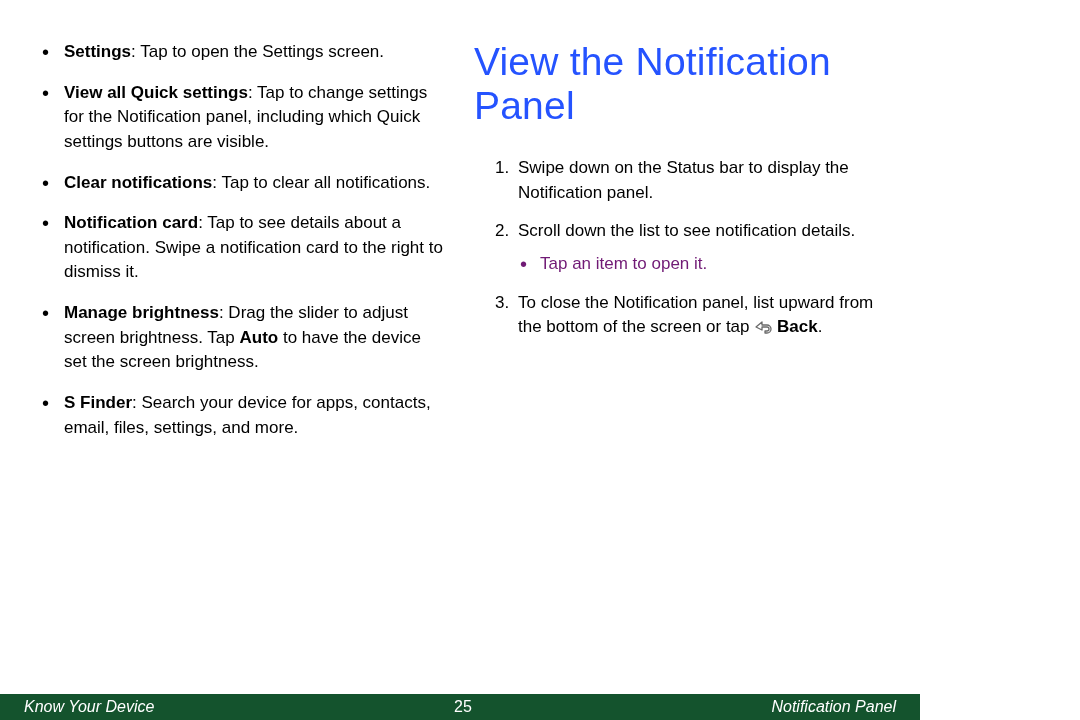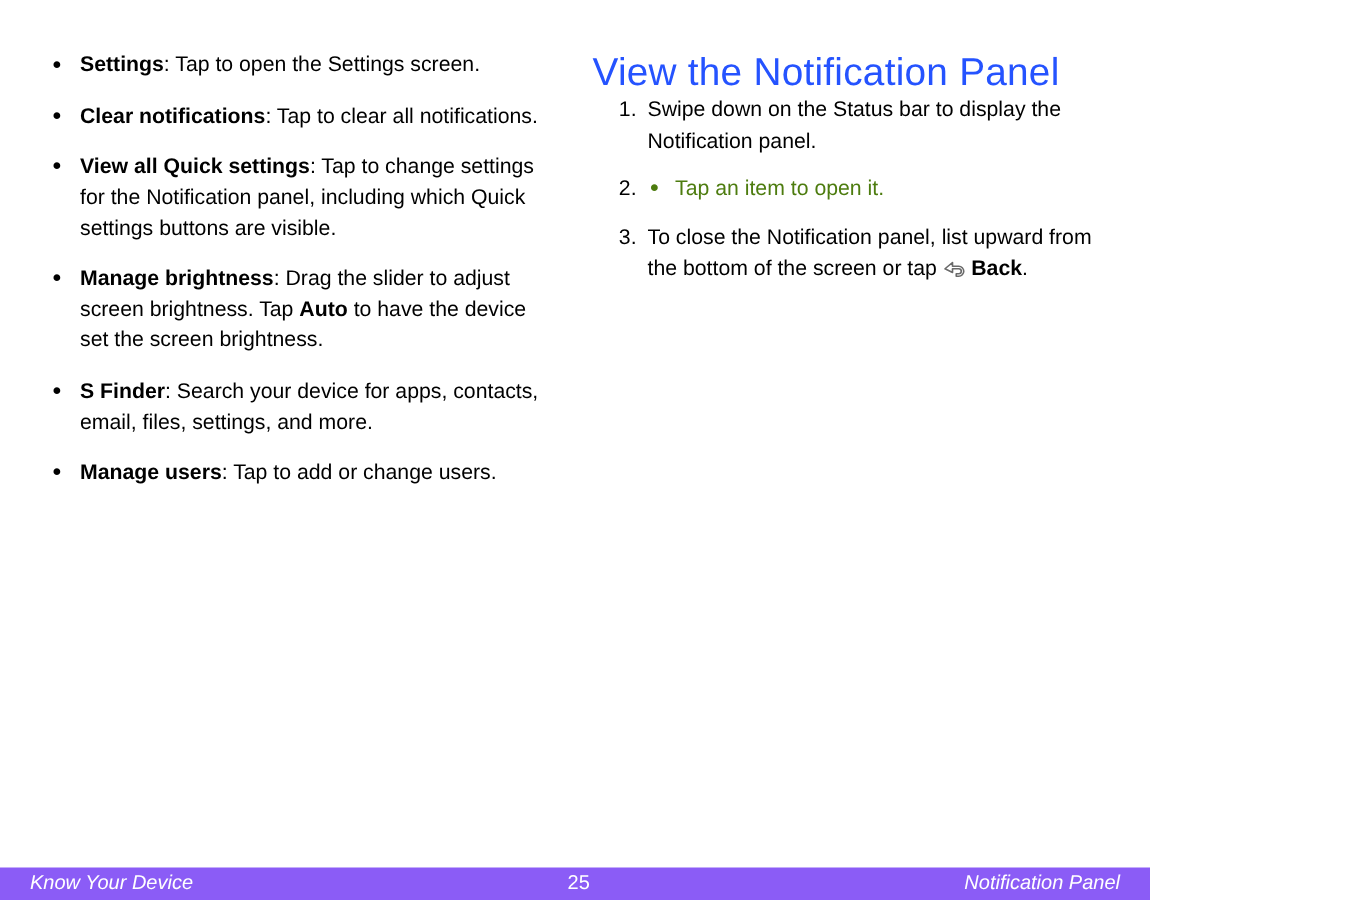--- a/index.html
+++ b/index.html
@@ -5,48 +5,49 @@
 html,body{margin:0;padding:0;width:1080px;height:720px;font-family:Helvetica,Arial,sans-serif;background:#fff;overflow:hidden}
 .page{box-sizing:border-box;width:920px;height:720px;position:relative;padding:40px 36px 0 36px}
 .cols{display:flex;gap:28px}
 .col{flex:1;min-width:0}
 ul.bullets{list-style:none;margin:0;padding:0}
 ul.bullets>li{position:relative;padding-left:28px;margin:0 0 16px 0;font-size:17px;line-height:1.45;color:#000}
 ul.bullets>li::before{content:"•";position:absolute;left:6px;top:-2px;font-size:20px}
 ol.steps{list-style:decimal;margin:0;padding-left:40px}
 ol.steps>li{margin:0 0 14px 0;font-size:17px;line-height:1.45;color:#000;padding-left:4px}
 ul.sub{list-style:none;margin:8px 0 4px 0;padding:0}
-ul.sub>li{position:relative;padding-left:22px;margin:0 0 10px 0;font-size:17px;line-height:1.45;color:#4d7c0f}
+ul.sub>li{position:relative;padding-left:22px;margin:0 0 10px 0;font-size:17px;line-height:1.45;color:#701a75}
 ul.sub>li::before{content:"•";position:absolute;left:2px;top:-2px;font-size:20px}
 .bold{font-weight:700}
-h2.heading{color:#2553ff;font-weight:400;font-size:31px;margin:0 0 0 0;letter-spacing:.2px}
+h2.heading{color:#2553ff;font-weight:400;font-size:39px;margin:0 0 28px 0;letter-spacing:.2px}
 .back-icon{display:inline-block;vertical-align:-3px}
-.footer{position:absolute;left:0;right:0;bottom:0;height:26px;background:#8b5cf6;color:#fff;display:flex;align-items:center;justify-content:space-between;padding:0 24px;font-size:16px;font-style:italic}
+.footer{position:absolute;left:0;right:0;bottom:0;height:26px;background:#14532d;color:#fff;display:flex;align-items:center;justify-content:space-between;padding:0 24px;font-size:16px;font-style:italic}
 .footer .pg{font-style:normal}
 </style>
 </head>
 <body>
 
 <div class="page">
   <div class="cols">
     <div class="col">
       <ul class="bullets">
         <li><span class="bold">Settings</span><span>: Tap to open the Settings screen.</span></li>
+        <li><span class="bold">View all Quick settings</span><span>: Tap to change settings for the Notification panel, including which Quick settings buttons are visible.</span></li>
         <li><span class="bold">Clear notifications</span><span>: Tap to clear all notifications.</span></li>
-        <li><span class="bold">View all Quick settings</span><span>: Tap to change settings for the Notification panel, including which Quick settings buttons are visible.</span></li>
+        <li><span class="bold">Notification card</span><span>: Tap to see details about a notification. Swipe a notification card to the right to dismiss it.</span></li>
         <li><span class="bold">Manage brightness</span><span>: Drag the slider to adjust screen brightness. Tap </span><span class="bold">Auto</span><span> to have the device set the screen brightness.</span></li>
         <li><span class="bold">S Finder</span><span>: Search your device for apps, contacts, email, files, settings, and more.</span></li>
-        <li><span class="bold">Manage users</span><span>: Tap to add or change users.</span></li>
       </ul>
     </div>
     <div class="col">
       <h2 class="heading">View the Notification Panel</h2>
       <ol class="steps">
         <li><span>Swipe down on the Status bar to display the Notification panel.</span></li>
         <li>
+          <span>Scroll down the list to see notification details.</span>
           <ul class="sub">
             <li><span>Tap an item to open it.</span></li>
           </ul>
         </li>
         <li>
           <span>To close the Notification panel, list upward from the bottom of the screen or tap </span><span class="back-icon"><svg width="18" height="16" viewBox="0 0 18 16">
                 <path d="M2 8 L8 3 L8 6 L13 6 A4 4 0 0 1 13 14 L11 14 L11 12 L13 12 A2 2 0 0 0 13 8 L8 8 L8 11 Z" fill="none" stroke="#6a6a6a" stroke-width="1.3" stroke-linejoin="round"></path>
               </svg></span>&nbsp;<span class="bold">Back</span><span>.</span>
         </li>
       </ol>

